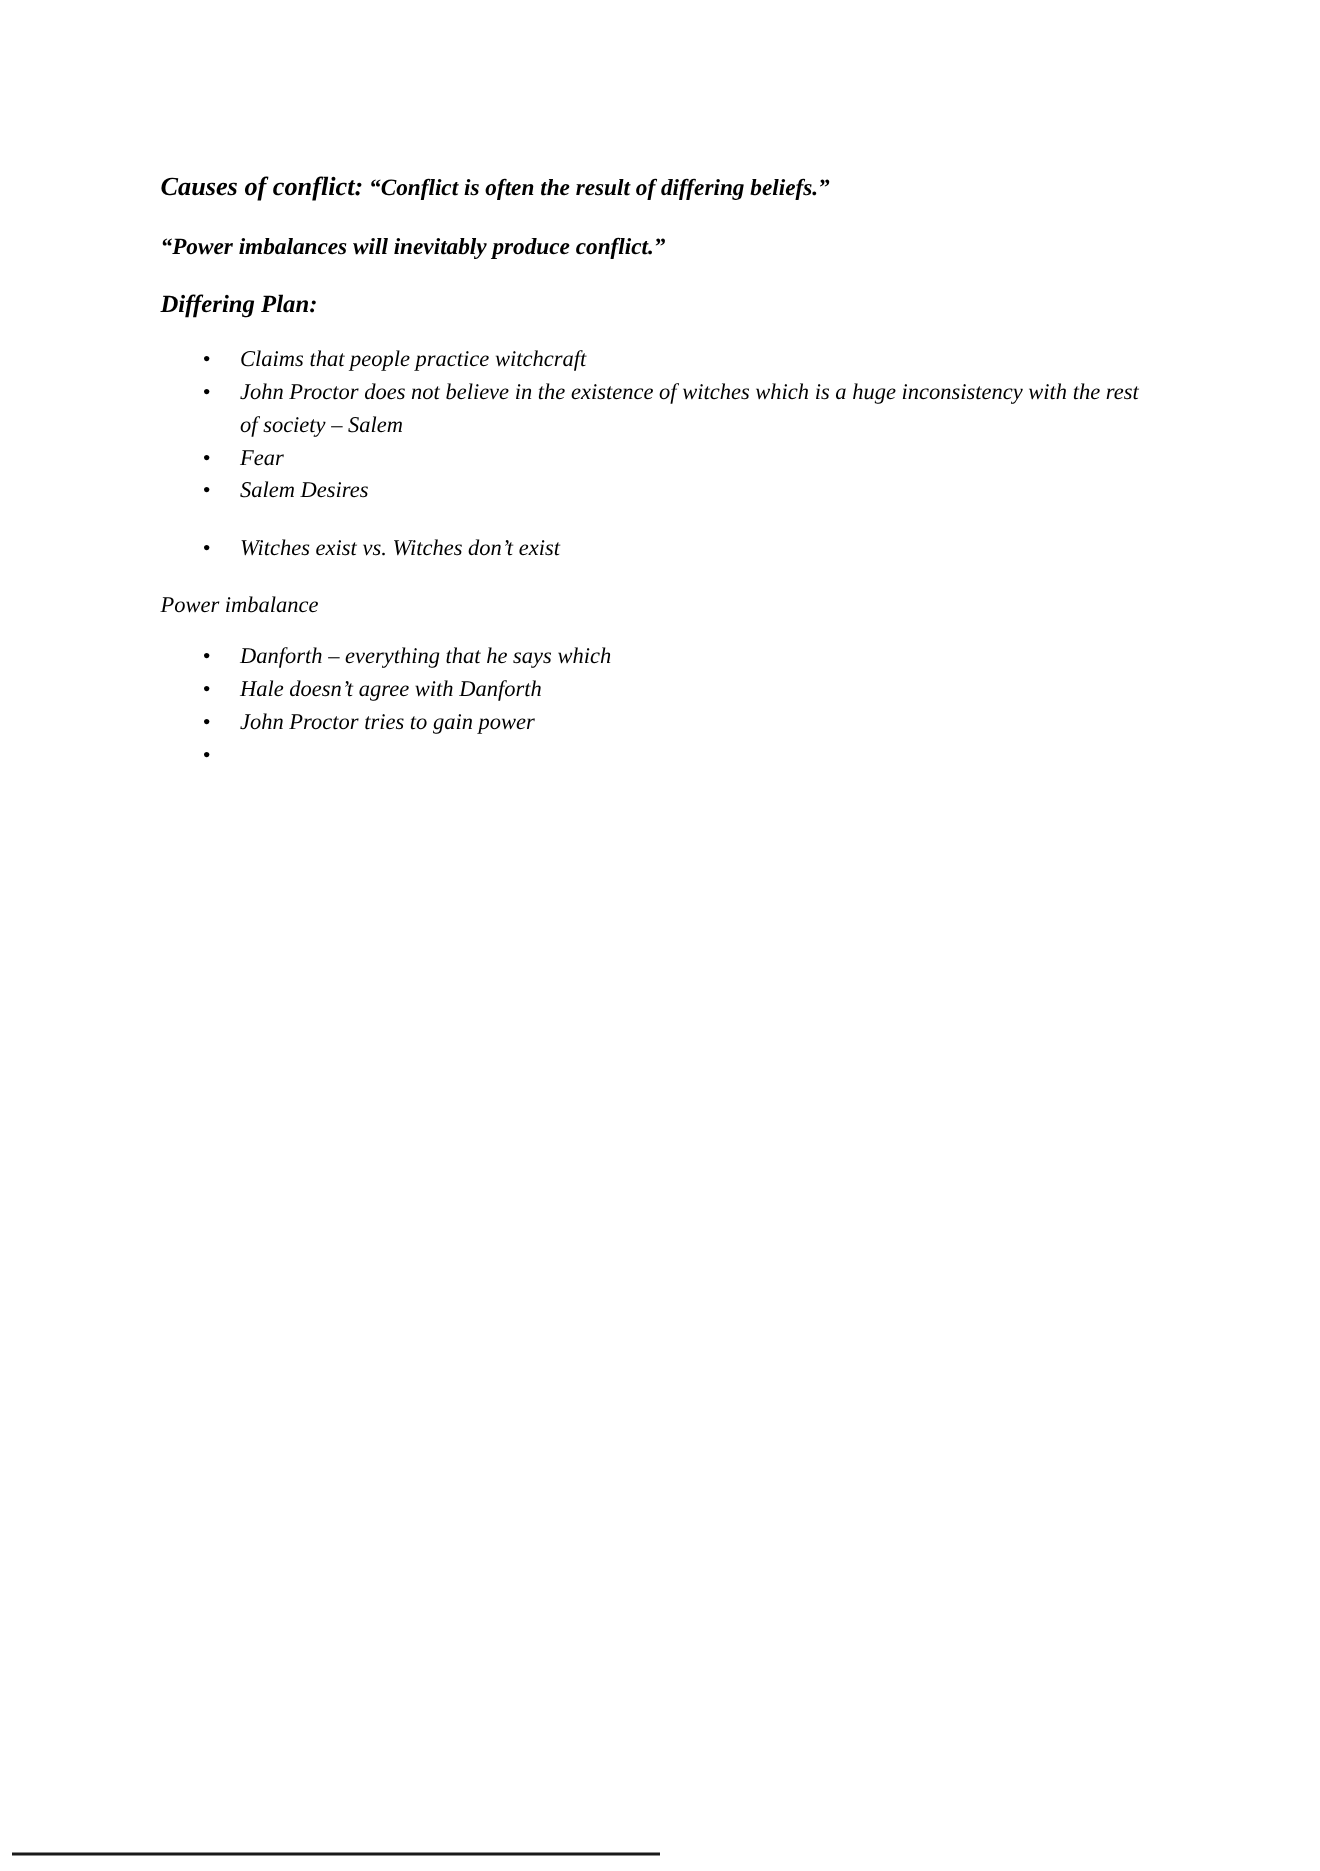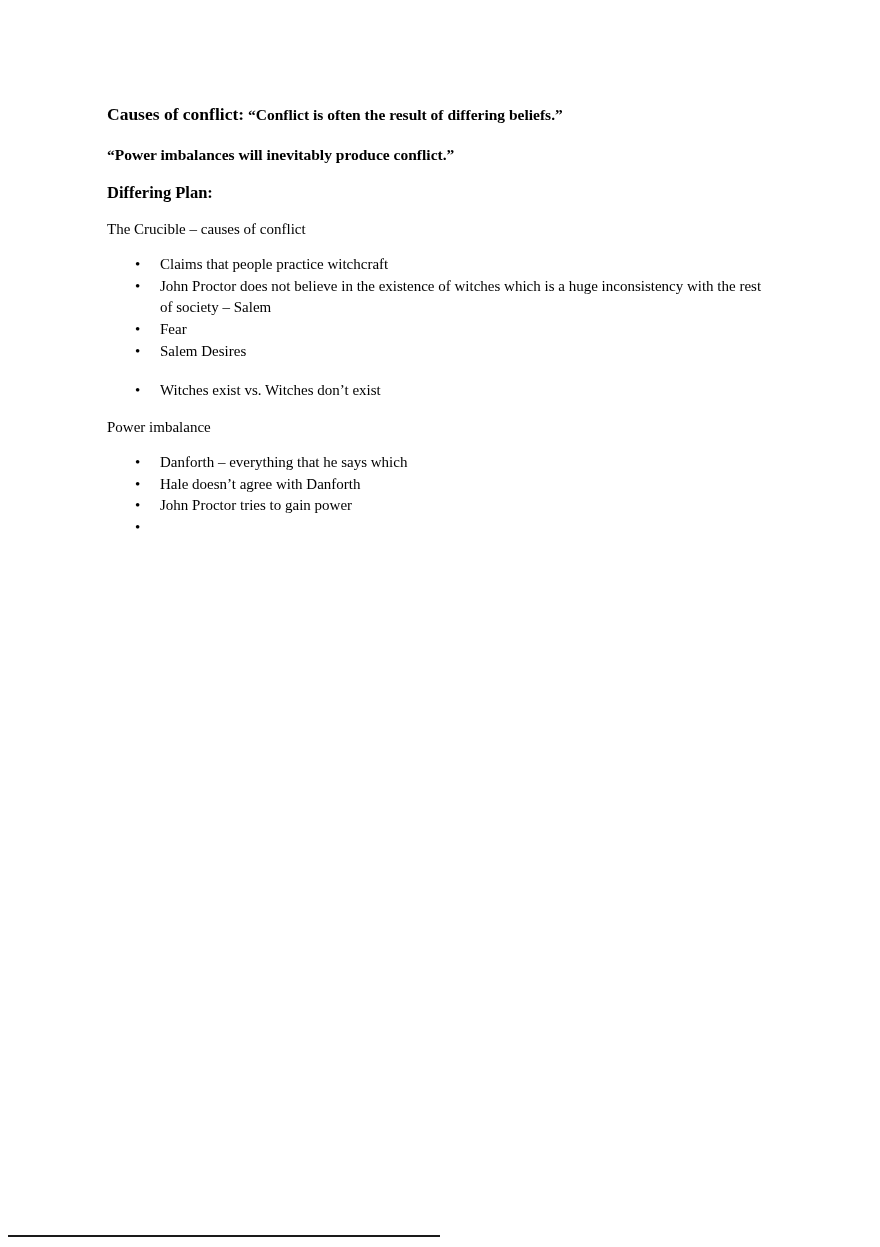--- a/index.html
+++ b/index.html
@@ -19,22 +19,23 @@
   .page {
     position: absolute;
     top: 0; left: 0;
     width: 880px;
     height: 1247px;
     overflow: hidden;
   }
   .content {
     position: absolute;
     left: 107px;
-    top: 105px;
+    top: 115px;
     width: 660px;
+    font-style: italic;
   }
 
   
   .heading {
     font-weight: bold;
     margin: 0 0 0 0;
     line-height: 1.12;
   }
   .h-main {
     font-size: 17.5px;
@@ -99,21 +100,20 @@
 <div class="page">
 
   <div class="content">
 
     <p class="heading h-main"><span>Causes of conflict:</span><span class="quoted"> <span>“Conflict is often the result of differing beliefs.”</span></span></p>
 
     <p class="heading h-quote">“Power imbalances will inevitably produce conflict.”</p>
 
     <p class="heading h-section">Differing Plan:</p>
 
-    <p class="para">The Crucible – causes of conflict</p>
     <ul class="bullets">
       <li><span class="dot">•</span><span>Claims that people practice witchcraft</span></li>
       <li><span class="dot">•</span><span>John Proctor does not believe in the existence of witches which is a huge inconsistency with the rest of society – Salem</span></li>
       <li><span class="dot">•</span><span>Fear</span></li>
       <li><span class="dot">•</span><span>Salem Desires</span></li>
     </ul>
 
     <ul class="bullets">
       <li><span class="dot">•</span><span>Witches exist vs. Witches don’t exist</span></li>
     </ul>

